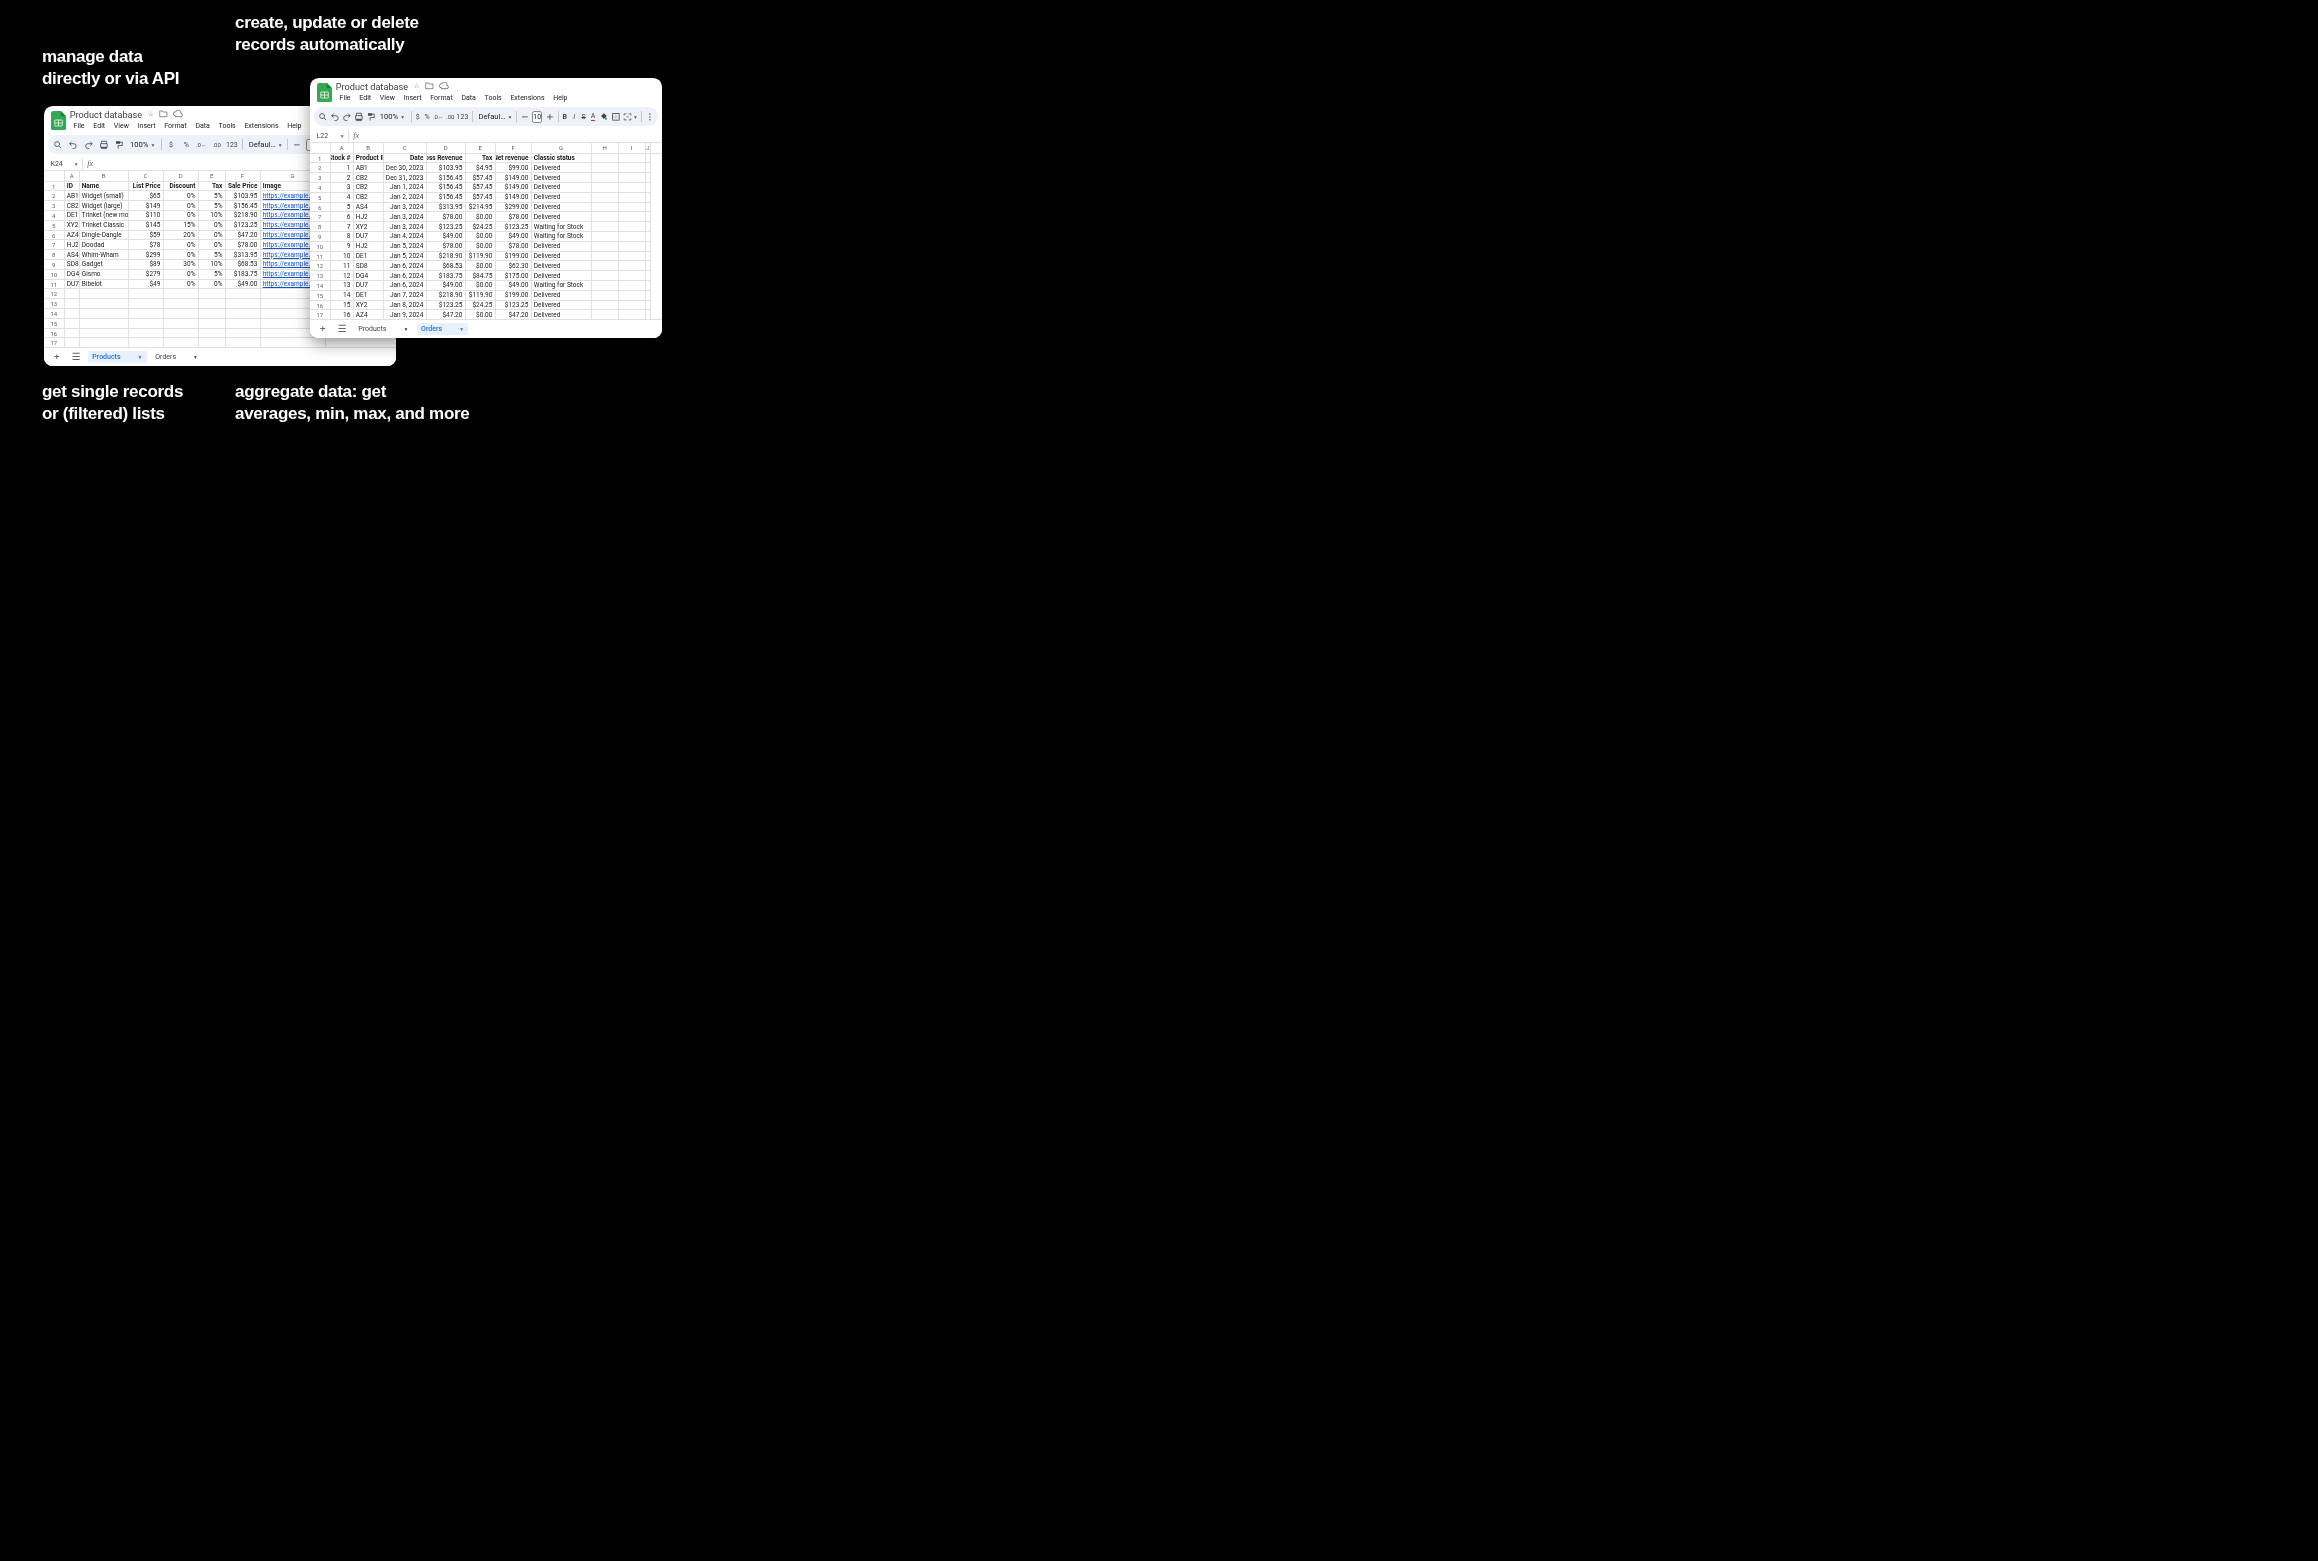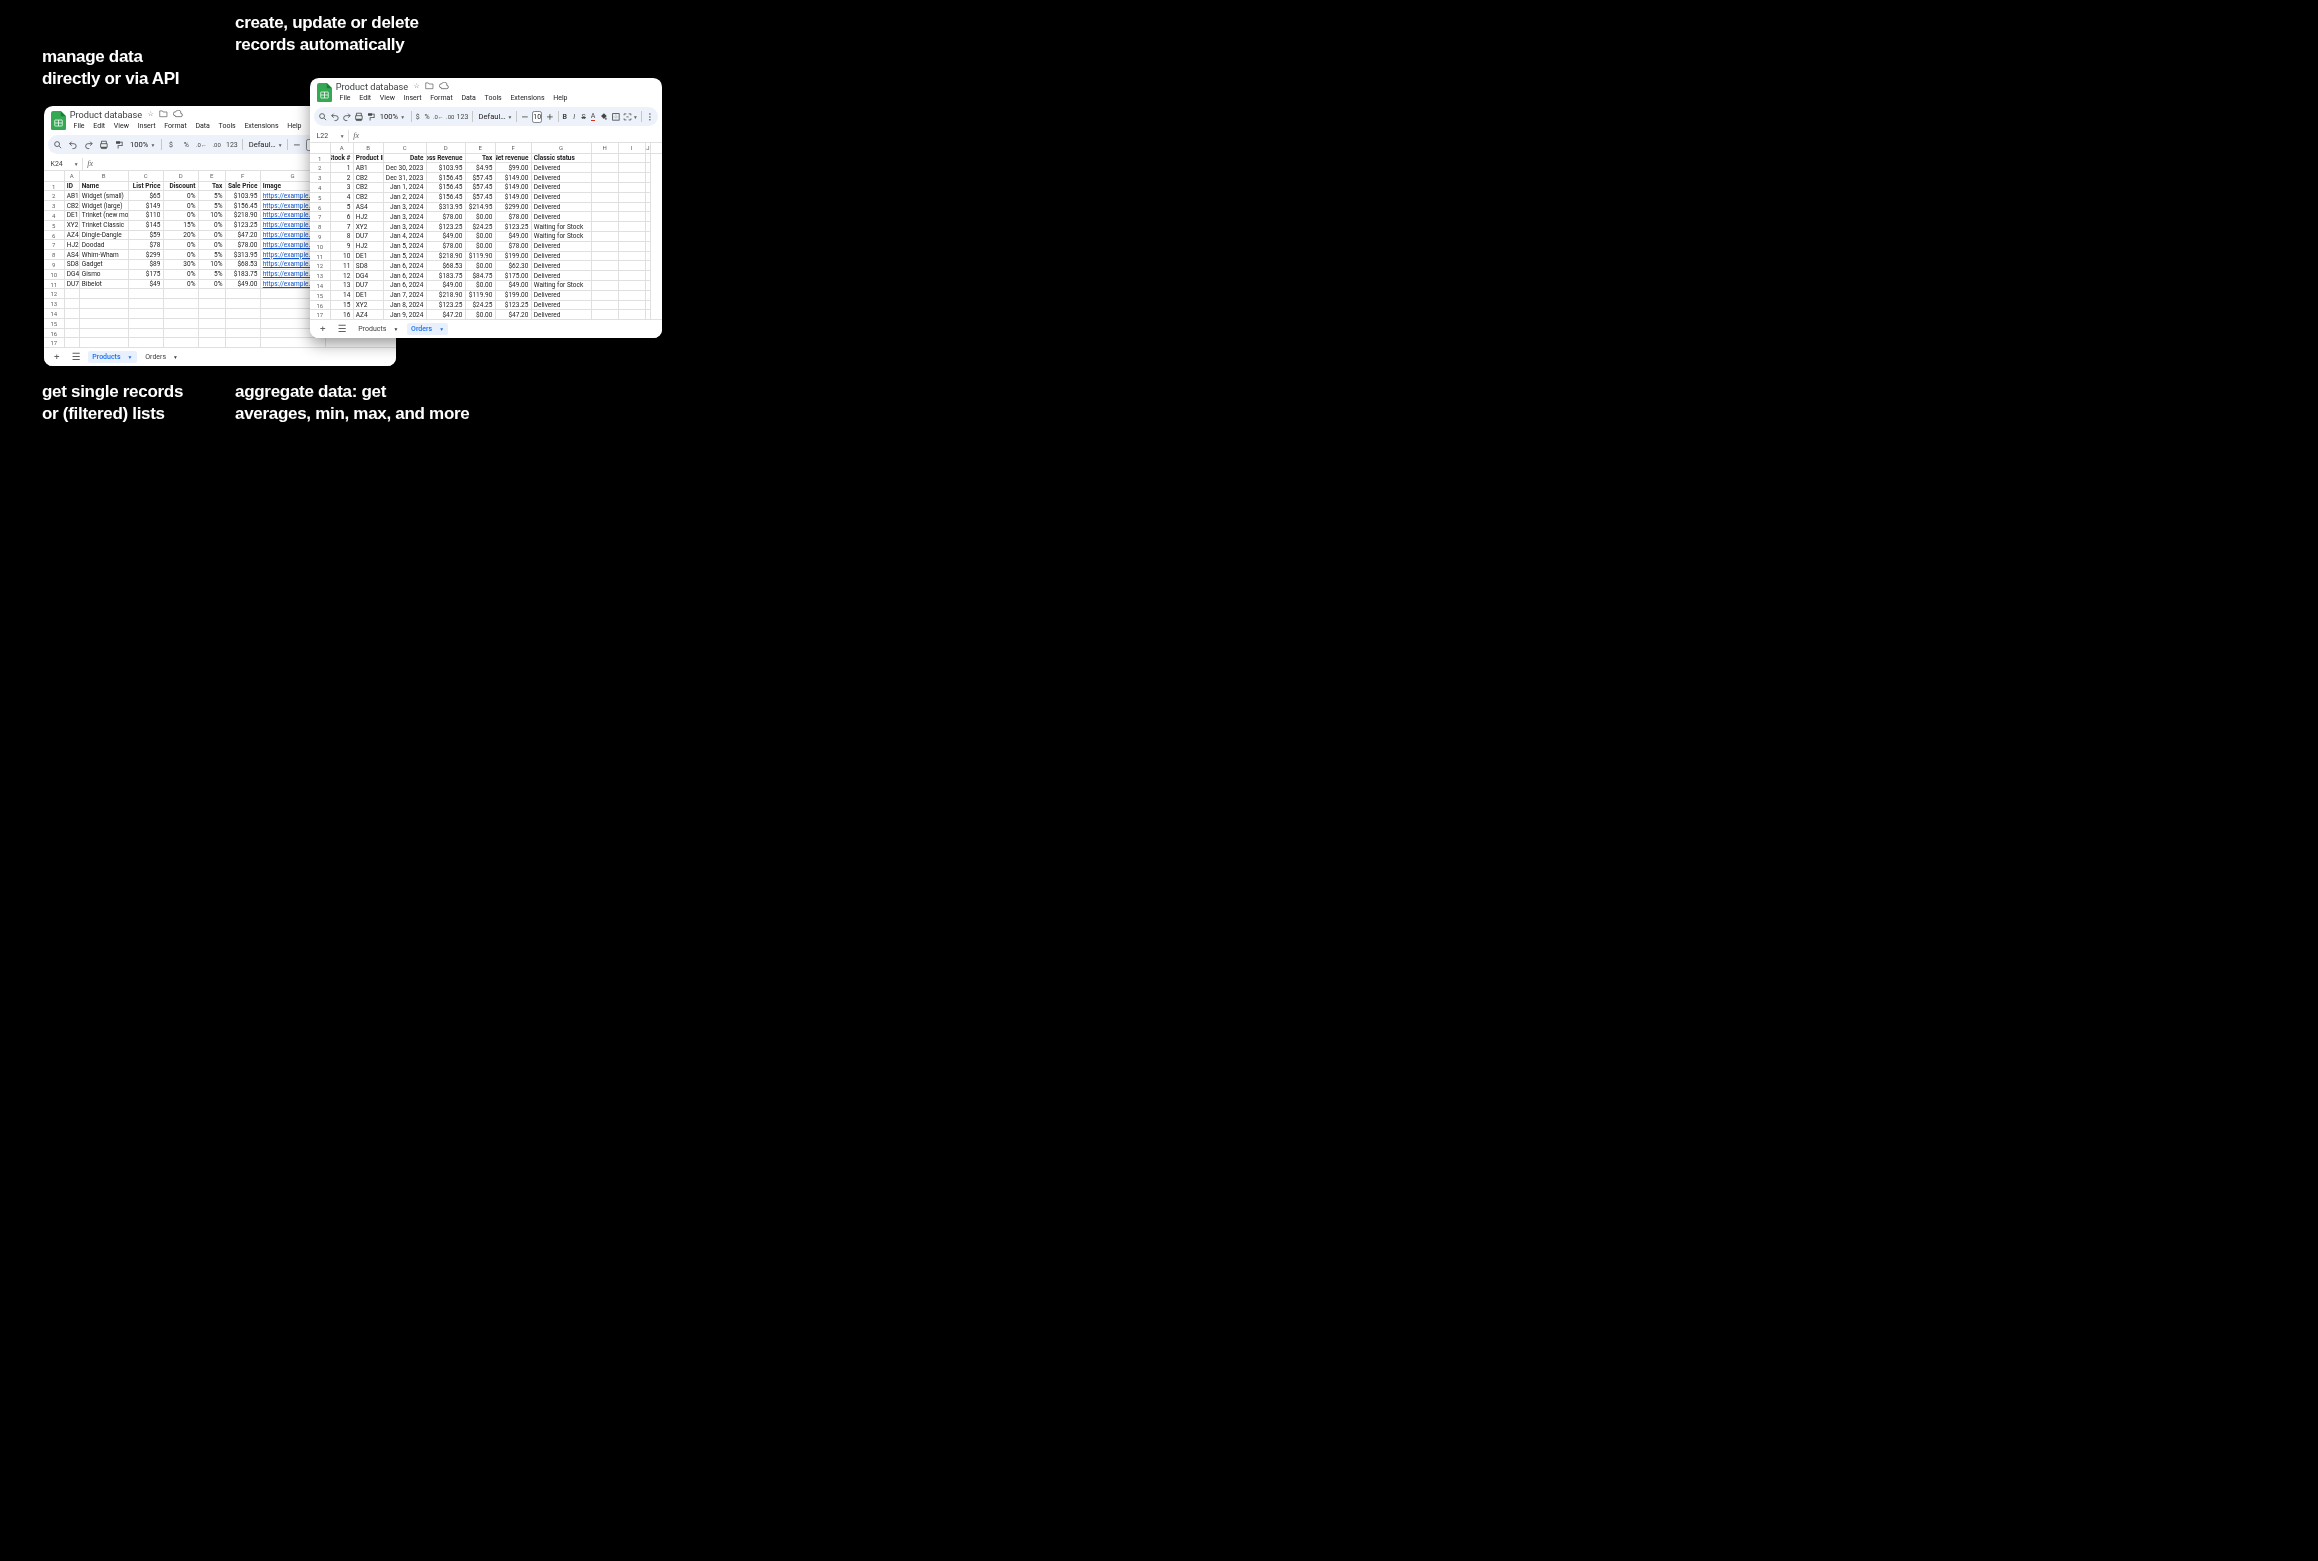--- a/index.html
+++ b/index.html
@@ -93,21 +93,21 @@
   .grid-body::-webkit-scrollbar { height: 5.4px; width: 5.4px; }
   .grid-body::-webkit-scrollbar-thumb { background: #dadce0; border-radius: 2.7px; }
   .gridrow { display: flex; height: 9.8px; font-size: 6.5px; }
   .cell { border-right: 0.5px solid var(--border); border-bottom: 0.5px solid var(--border); padding: 0 2.2px; display:flex; align-items:center; white-space: nowrap; overflow:hidden; }
   .cell.num { justify-content: flex-end; }
   .cell.hdr { font-weight: 700; }
   .cell a { color: var(--link); text-decoration: underline; }
   
   .tab-bar { height: 19.5px; border-top: 0.5px solid var(--border); display: flex; align-items: center; gap: 4.3px; padding: 0 5.4px; background: #fff;}
   .tab-btn { width: 15px; height: 15px; display:inline-flex; align-items:center; justify-content:center; color:#5f6368; font-size:9.8px;}
-  .tab { padding: 2.2px 4.3px; border-radius: 2.2px; font-size: 7px; color: #3c4043; display:inline-flex; align-items:center; gap: 7px;}
+  .tab { padding: 2.2px 4.3px; border-radius: 2.2px; font-size: 7px; color: #3c4043; display:inline-flex; align-items:center; gap: 17px;}
   .tab.active { color: var(--accent); background: var(--accent-bg); font-weight: 500; }
   .tab-caret { font-size: 4.9px; }
 </style>
 </head>
 <body>
 
 <div class="annotation" style="left:42px; top:46px;">manage data<br>directly or via API</div>
 <div class="annotation" style="left:235px; top:12px;">create,  update or delete<br>records automatically</div>
 <div class="annotation" style="left:42px; top:381px;">get single records<br>or (filtered) lists</div>
 <div class="annotation" style="left:235px; top:381px;">aggregate data: get<br>averages, min, max, and more</div>
@@ -345,21 +345,21 @@
           <div class="cell num" style="width:27px">10%</div>
           <div class="cell num" style="width:35px">$68.53</div>
           <div class="cell" style="width:65px">
             <a>https://example.com/images/</a>
           </div>
         </div>
         <div class="gridrow">
           <div class="row-num">10</div>
           <div class="cell" style="width:15px">DG4</div>
           <div class="cell" style="width:49px">Gismo</div>
-          <div class="cell num" style="width:35px">$175</div>
+          <div class="cell num" style="width:35px">$279</div>
           <div class="cell num" style="width:35px">0%</div>
           <div class="cell num" style="width:27px">5%</div>
           <div class="cell num" style="width:35px">$183.75</div>
           <div class="cell" style="width:65px">
             <a>https://example.com/images/</a>
           </div>
         </div>
         <div class="gridrow">
           <div class="row-num">11</div>
           <div class="cell" style="width:15px">DU7</div>

